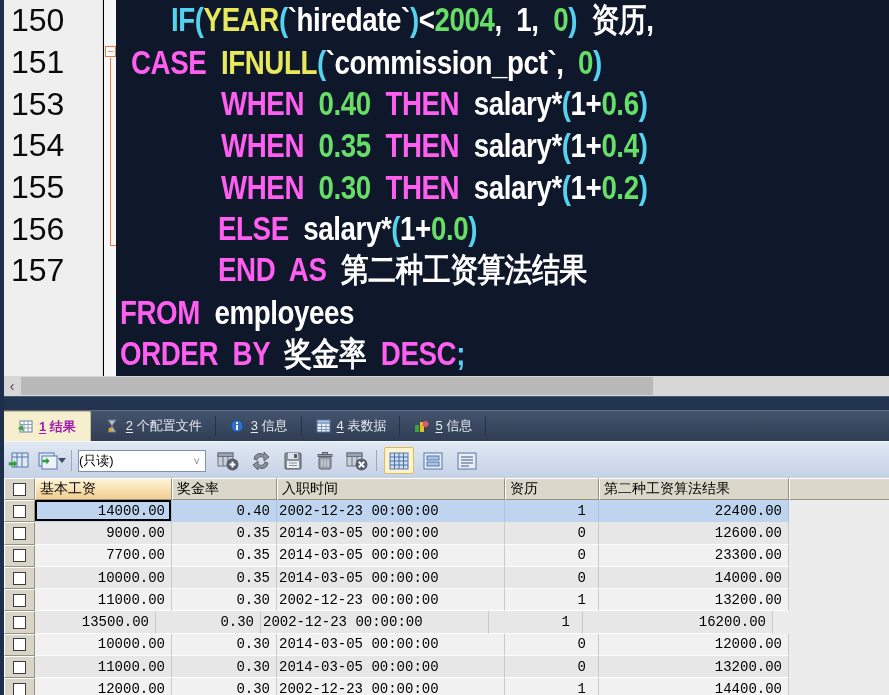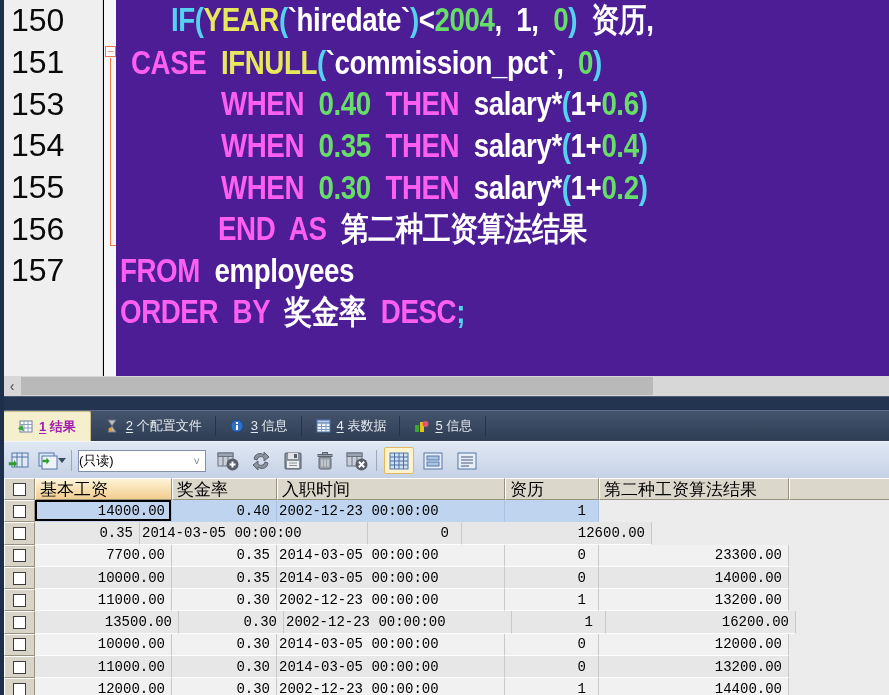--- a/index.html
+++ b/index.html
@@ -12,21 +12,21 @@
   
   .editor { position:absolute; left:0; top:0; width:889px; height:376px; background:#000; }
   .gutter { position:absolute; left:4px; top:0; width:99px; height:376px; background:#efefef; border-right:1px solid #dcdcdc; }
   .gutter .ln { height:41.7px; display:flex; align-items:center; padding-left:7px;
     font-size:32px; color:#0a0a0a; letter-spacing:0; }
   .foldcol { position:absolute; left:104px; top:0; width:12px; height:376px; background:#f7f7f7; }
   .fold-box { position:absolute; left:105px; top:46px; width:11px; height:11px; background:#fff;
     border:1px solid #f07848; color:#f07848; font-size:10px; line-height:8px; text-align:center; z-index:5; }
   .fold-line { position:absolute; left:110px; top:58px; width:1px; height:188px; background:#f07848; z-index:5; }
   .fold-tick { position:absolute; left:110px; top:245px; width:6px; height:1px; background:#f07848; z-index:5; }
-  .code { position:absolute; left:116px; top:0; right:0; height:376px; background:#4c1d95; overflow:hidden; }
+  .code { position:absolute; left:116px; top:0; right:0; height:376px; background:#0f172a; overflow:hidden; }
   .code-line { height:41.7px; display:flex; align-items:center; white-space:pre; }
   .cl-inner { display:inline-block; transform:scaleX(0.84); transform-origin:0 50%;
     white-space:pre; font-size:33px; font-weight:700; letter-spacing:-0.5px; }
   .tok-kw { color:#ff5ff0; } .tok-fn { color:#e8e85c; } .tok-cy { color:#55d2ef; }
   .tok-nu { color:#67de67; } .tok-id { color:#ffffff; }
 
   
   .hscroll { position:absolute; left:0; top:376px; width:889px; height:20px; background:#d7d7d7; }
   .hscroll .arrow { position:absolute; left:4px; top:0; width:16px; height:20px; color:#444;
     font-size:14px; line-height:20px; text-align:center; }
@@ -56,21 +56,21 @@
     border:1px solid #8291a9; font-size:13px; color:#000; display:flex; align-items:center; }
   .combo .chev { position:absolute; right:5px; top:4px; color:#7a8699; font-size:11px; }
   .viewbtn { position:absolute; top:5px; width:30px; height:27px; display:flex; align-items:center; justify-content:center; border:1px solid transparent; }
   .viewbtn.active { background:#fdf4cf; border:1px solid #e4b95b; border-radius:2px; }
 
   
   .grid { position:absolute; left:4px; top:478px; right:0; bottom:0; background:#ececec; overflow:hidden; }
   .g-header { display:flex; height:22px; }
   .g-hcell { background:#dbd7ca; border-top:1px solid #fff; border-left:1px solid #fff;
     border-right:1px solid #96927f; border-bottom:1px solid #96927f;
-    font-size:17px; color:#000; display:flex; align-items:center; padding-left:4px; flex:none; }
+    font-size:14px; color:#000; display:flex; align-items:center; padding-left:4px; flex:none; }
   .g-hcell.selcol { background:linear-gradient(#fdf4d6,#f2cd90); }
   .g-hcell.filler { flex:1; border-right:none; }
   .g-row { display:flex; height:22.3px; }
   .g-cell { flex:none; font-family:"Liberation Mono",monospace; font-size:14px; color:#000;
     display:flex; align-items:center; border-right:1px solid #c9c9c9; border-bottom:1px solid #fdfdfd; overflow:hidden; }
   .g-cell.num { justify-content:flex-end; padding-right:6px; }
   .g-cell.years { justify-content:flex-end; padding-right:12px; }
   .g-cell.date { justify-content:flex-start; padding-left:2px; }
   .g-row.odd  .g-cell { background:#f1f1f1; }
   .g-row.even .g-cell { background:#e7e7e7; }
@@ -99,20 +99,21 @@
   <div class="foldcol"></div>
   <div class="fold-box">–</div>
   <div class="fold-line"></div>
   <div class="fold-tick"></div>
   <div class="code">
       <div class="code-line" style="padding-left: 55px;"><span class="cl-inner"><span class="tok-cy">IF(</span><span class="tok-fn">YEAR</span><span class="tok-cy">(</span><span class="tok-id">`hiredate`</span><span class="tok-cy">)</span><span class="tok-id">&lt;</span><span class="tok-nu">2004</span><span class="tok-id">,  1,  </span><span class="tok-nu">0</span><span class="tok-cy">)</span><span class="tok-id">  资历,</span></span></div>
       <div class="code-line" style="padding-left: 15px;"><span class="cl-inner"><span class="tok-kw">CASE</span><span class="tok-id">  </span><span class="tok-fn">IFNULL</span><span class="tok-cy">(</span><span class="tok-id">`commission_pct`</span><span class="tok-id">,  </span><span class="tok-nu">0</span><span class="tok-cy">)</span></span></div>
       <div class="code-line" style="padding-left: 105px;"><span class="cl-inner"><span class="tok-kw">WHEN</span><span class="tok-id">  </span><span class="tok-nu">0.40</span><span class="tok-id">  </span><span class="tok-kw">THEN</span><span class="tok-id">  salary*</span><span class="tok-cy">(</span><span class="tok-id">1+</span><span class="tok-nu">0.6</span><span class="tok-cy">)</span></span></div>
       <div class="code-line" style="padding-left: 105px;"><span class="cl-inner"><span class="tok-kw">WHEN</span><span class="tok-id">  </span><span class="tok-nu">0.35</span><span class="tok-id">  </span><span class="tok-kw">THEN</span><span class="tok-id">  salary*</span><span class="tok-cy">(</span><span class="tok-id">1+</span><span class="tok-nu">0.4</span><span class="tok-cy">)</span></span></div>
       <div class="code-line" style="padding-left: 105px;"><span class="cl-inner"><span class="tok-kw">WHEN</span><span class="tok-id">  </span><span class="tok-nu">0.30</span><span class="tok-id">  </span><span class="tok-kw">THEN</span><span class="tok-id">  salary*</span><span class="tok-cy">(</span><span class="tok-id">1+</span><span class="tok-nu">0.2</span><span class="tok-cy">)</span></span></div>
+      <div class="code-line" style="padding-left: 102px;"><span class="cl-inner"><span class="tok-kw">ELSE</span><span class="tok-id">  salary*</span><span class="tok-cy">(</span><span class="tok-id">1+</span><span class="tok-nu">0.0</span><span class="tok-cy">)</span></span></div>
       <div class="code-line" style="padding-left: 102px;"><span class="cl-inner"><span class="tok-kw">END</span><span class="tok-id">  </span><span class="tok-kw">AS</span><span class="tok-id">  第二种工资算法结果</span></span></div>
       <div class="code-line" style="padding-left: 4px;"><span class="cl-inner"><span class="tok-kw">FROM</span><span class="tok-id">  employees</span></span></div>
       <div class="code-line" style="padding-left: 4px;"><span class="cl-inner"><span class="tok-kw">ORDER</span><span class="tok-id">  </span><span class="tok-kw">BY</span><span class="tok-id">  奖金率  </span><span class="tok-kw">DESC</span><span class="tok-cy">;</span></span></div>
     </div>
 </div>
 
 <div class="hscroll">
   <div class="arrow">‹</div>
   <div class="thumb"></div>
 </div>
@@ -303,26 +304,28 @@
     </div>
   <div>
       <div class="g-row odd selected">
         <div class="rowhead">
           <span class="cbx"></span>
         </div>
         <div class="g-cell num focused" style="width: 137px;">14000.00</div>
         <div class="g-cell num" style="width: 105px;">0.40</div>
         <div class="g-cell date" style="width: 228px;">2002-12-23 00:00:00</div>
         <div class="g-cell years" style="width: 94px;">1</div>
+        <div class="g-cell num" style="width: 190px;">22400.00</div>
         <div class="g-filler"></div>
       </div>
       <div class="g-row even">
         <div class="rowhead">
           <span class="cbx"></span>
         </div>
+        <div class="g-cell num" style="width: 137px;">9000.00</div>
         <div class="g-cell num" style="width: 105px;">0.35</div>
         <div class="g-cell date" style="width: 228px;">2014-03-05 00:00:00</div>
         <div class="g-cell years" style="width: 94px;">0</div>
         <div class="g-cell num" style="width: 190px;">12600.00</div>
         <div class="g-filler"></div>
       </div>
       <div class="g-row odd">
         <div class="rowhead">
           <span class="cbx"></span>
         </div>
@@ -352,21 +355,21 @@
         <div class="g-cell num" style="width: 105px;">0.30</div>
         <div class="g-cell date" style="width: 228px;">2002-12-23 00:00:00</div>
         <div class="g-cell years" style="width: 94px;">1</div>
         <div class="g-cell num" style="width: 190px;">13200.00</div>
         <div class="g-filler"></div>
       </div>
       <div class="g-row even">
         <div class="rowhead">
           <span class="cbx"></span>
         </div>
-        <div class="g-cell num" style="width: 144px;">13500.00</div>
+        <div class="g-cell num" style="width: 121px;">13500.00</div>
         <div class="g-cell num" style="width: 105px;">0.30</div>
         <div class="g-cell date" style="width: 228px;">2002-12-23 00:00:00</div>
         <div class="g-cell years" style="width: 94px;">1</div>
         <div class="g-cell num" style="width: 190px;">16200.00</div>
         <div class="g-filler"></div>
       </div>
       <div class="g-row odd">
         <div class="rowhead">
           <span class="cbx"></span>
         </div>

